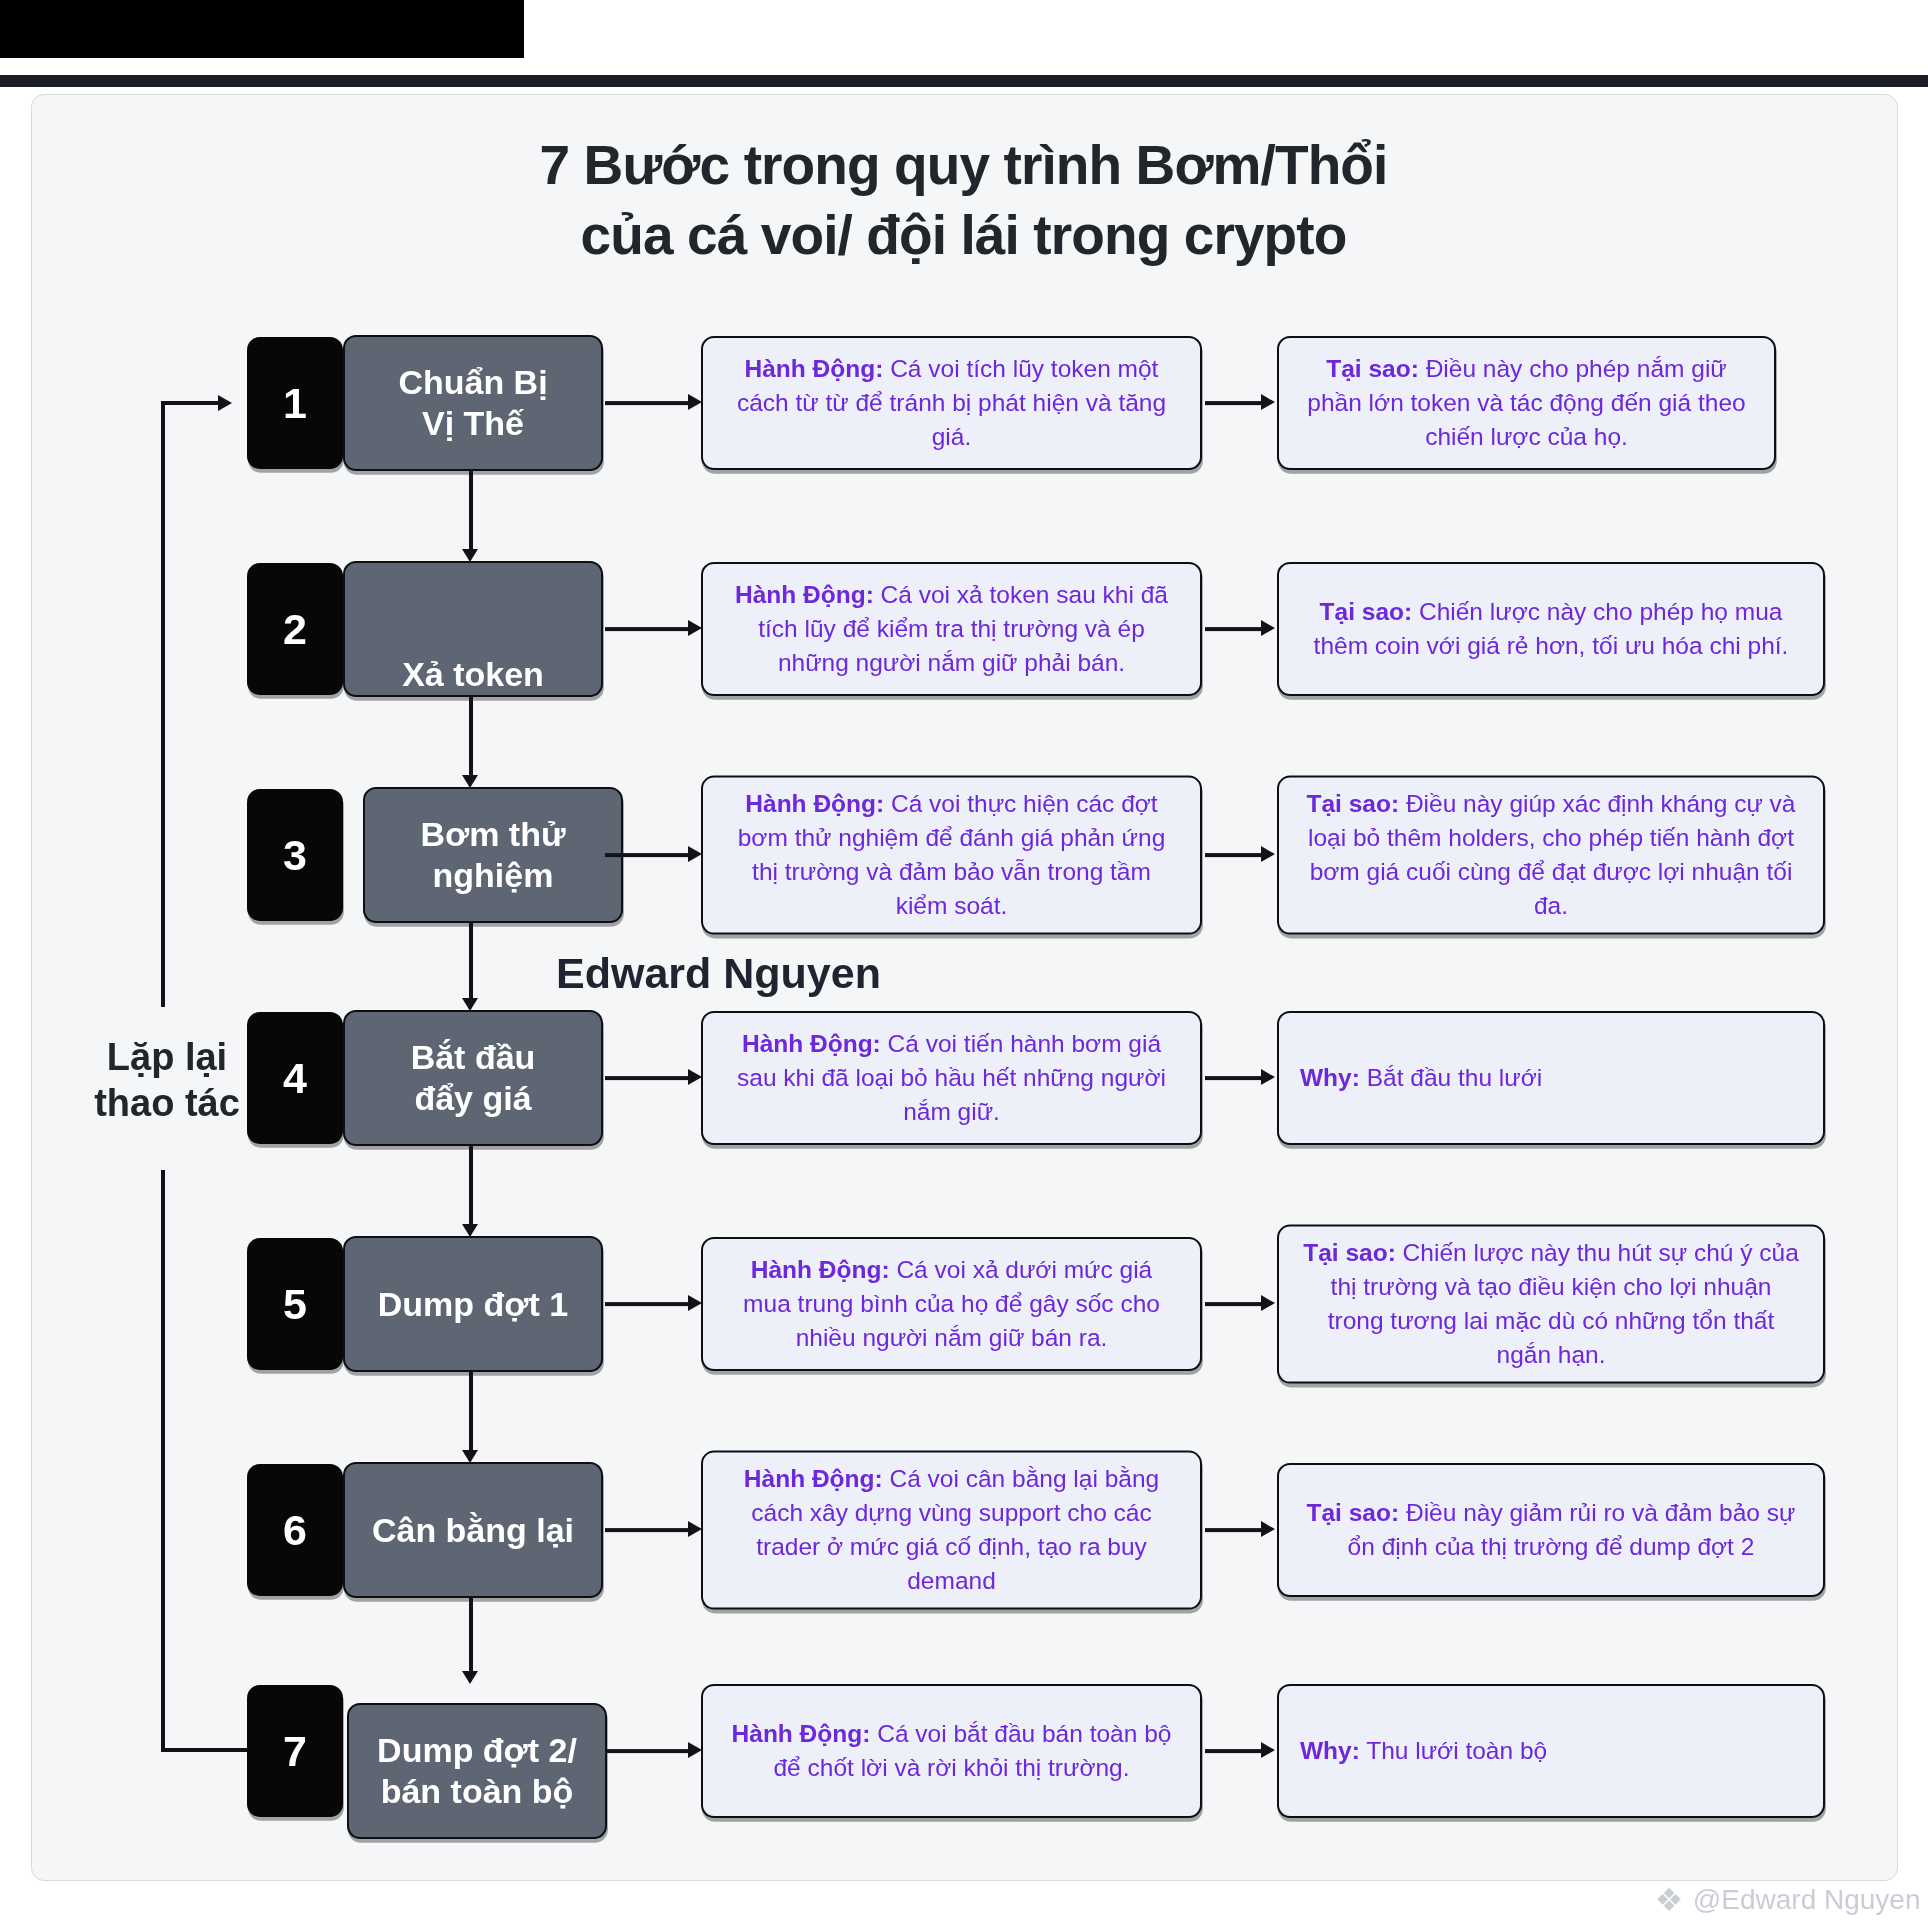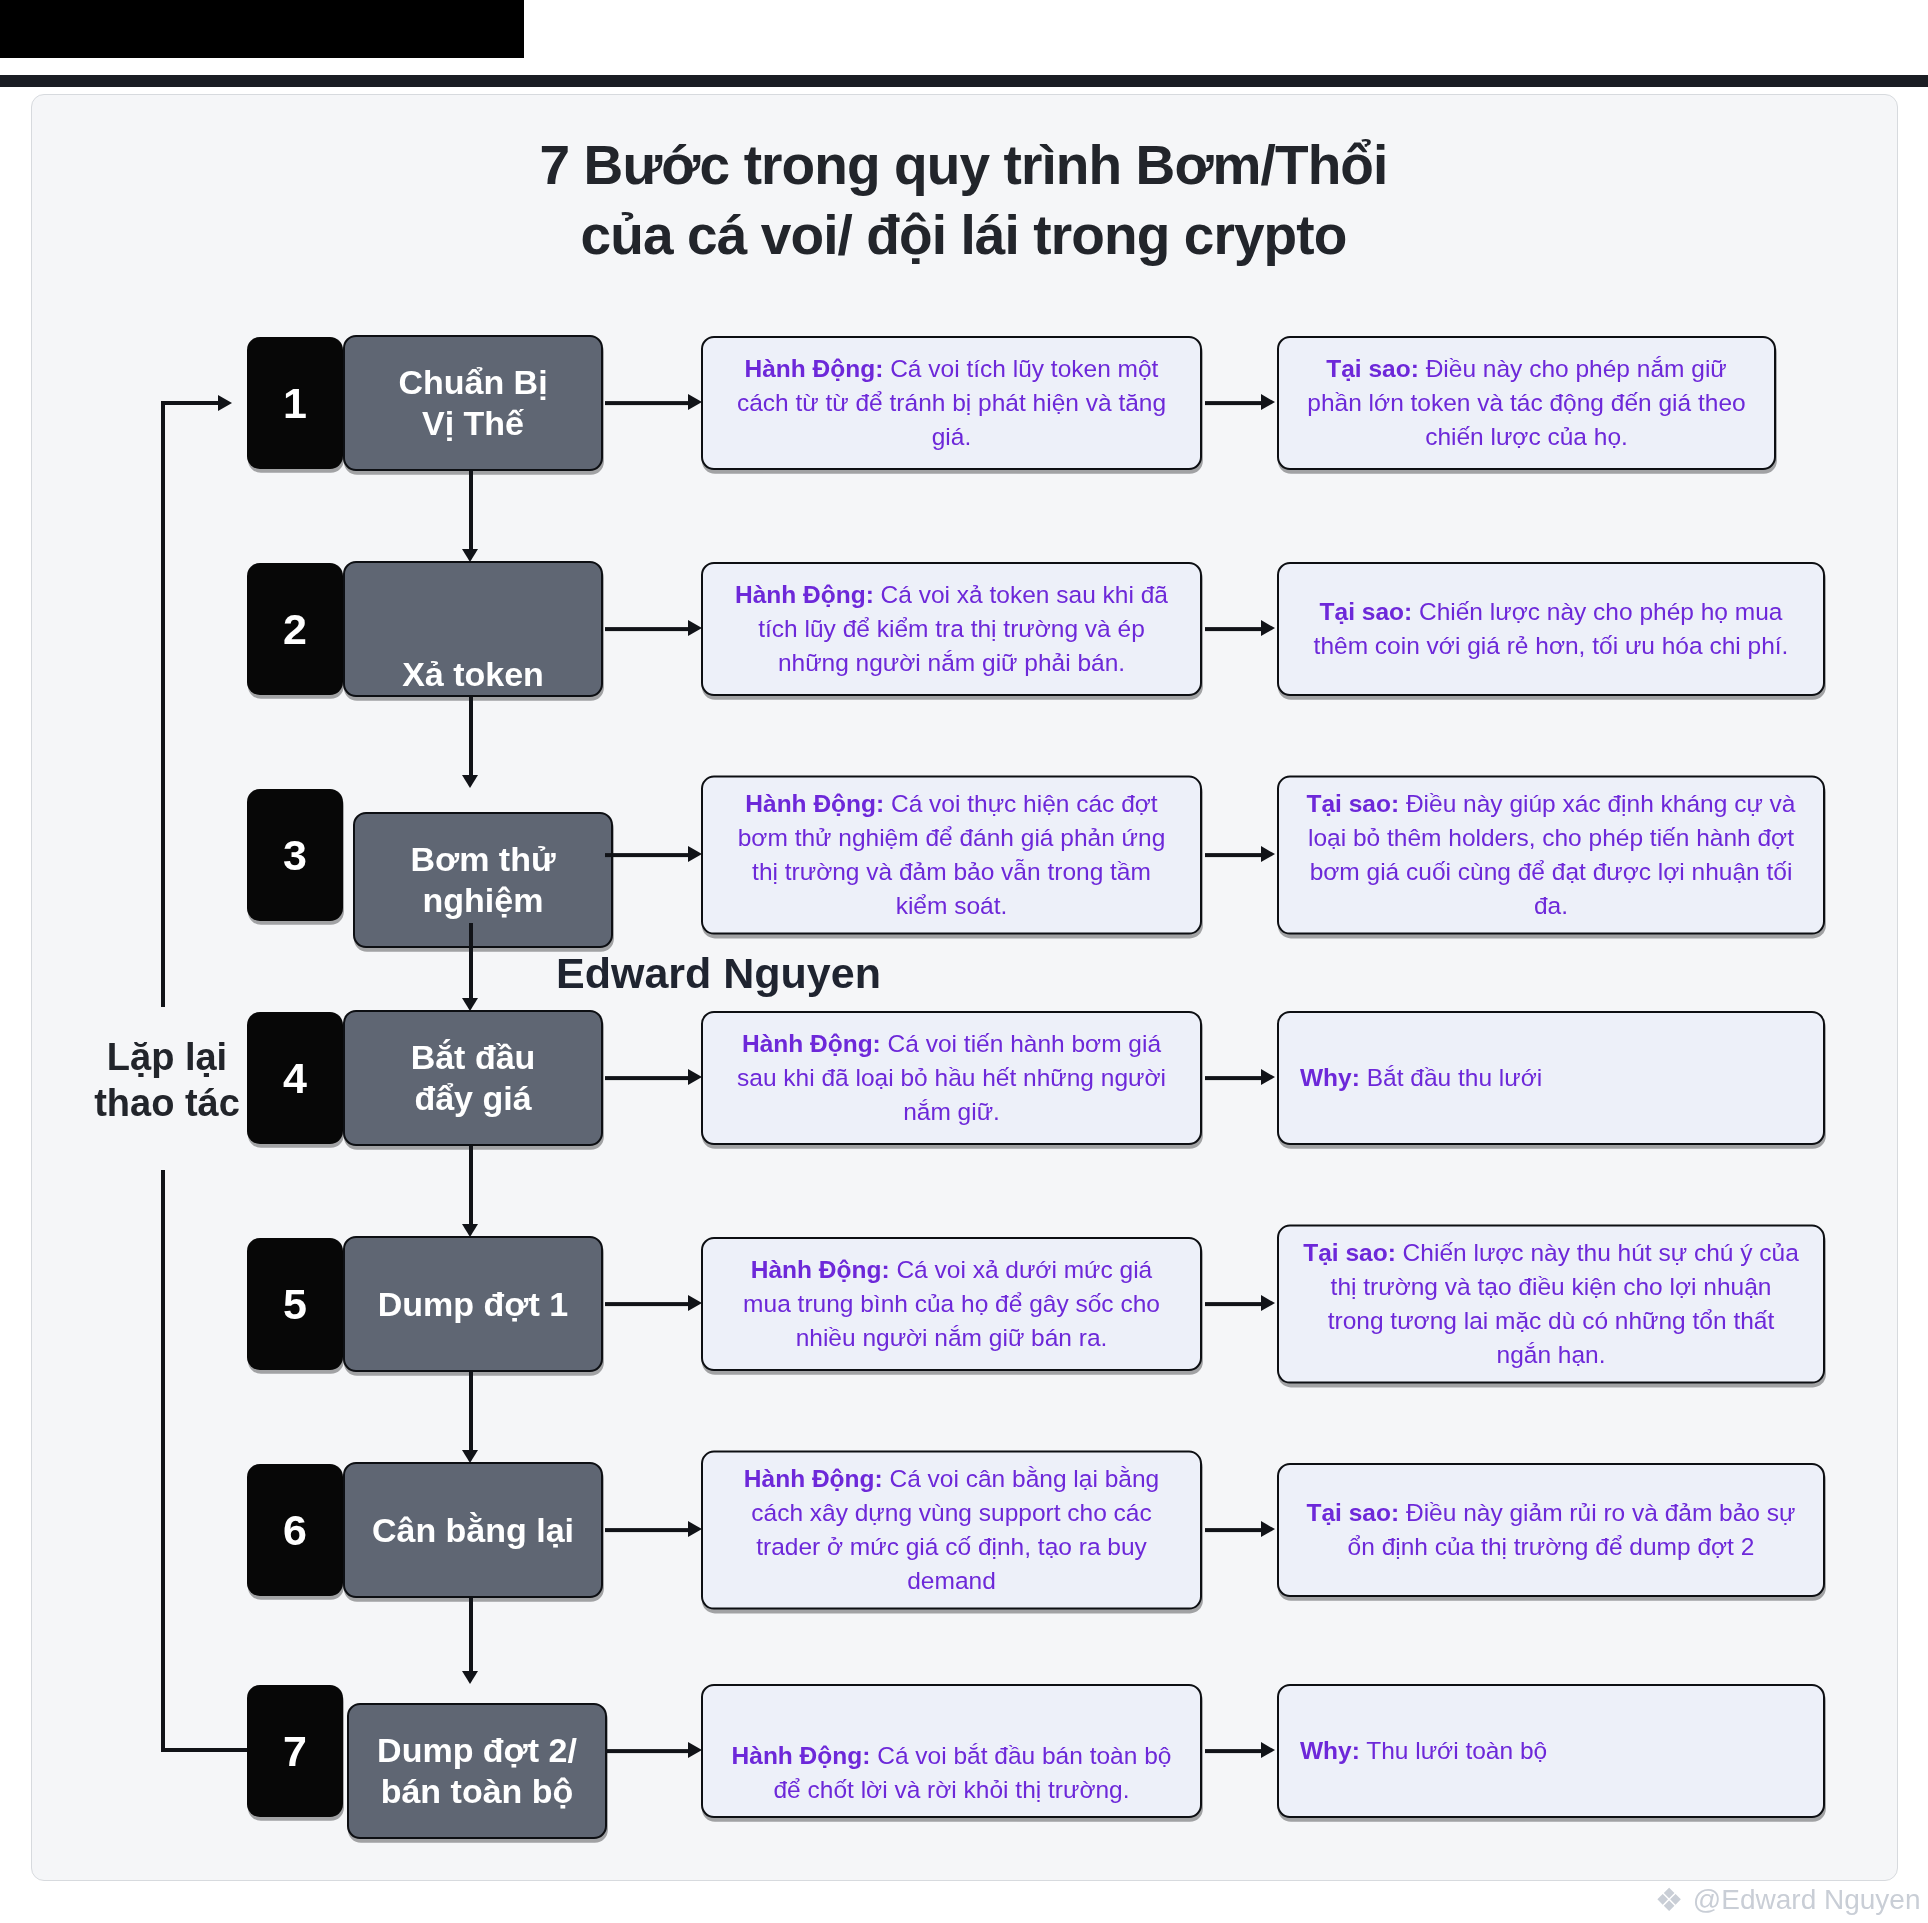--- a/index.html
+++ b/index.html
@@ -110,21 +110,21 @@
     <span><b class="lbl albl">Hành Động:</b><span class="txt atxt"> Cá voi xả token sau khi đã tích lũy để kiểm tra thị trường và ép những người nắm giữ phải bán.</span></span>
   </div>
   <div class="harrow a2" style="left: 1205px; top: 629px; width: 56px;"></div>
   <div class="infobox whybox" style="left: 1277px; top: 629px; width: 548px;">
     <span><b class="lbl wlbl">Tại sao:</b><span class="txt wtxt"> Chiến lược này cho phép họ mua thêm coin với giá rẻ hơn, tối ưu hóa chi phí.</span></span>
   </div>
 <div class="varrow" style="left: 469px; top: 697px; height: 78px;"></div>
   <div class="numbox" style="left: 247px; top: 855px;">
     <span class="num">3</span>
   </div>
-  <div class="stepbox" style="left: 353px; top: 855px; margin-top: 25px;">
+  <div class="stepbox" style="left: 363px; top: 855px;">
     <span class="steptitle">Bơm thử
 nghiệm</span>
   </div>
   <div class="harrow a1" style="left: 605px; top: 855px; width: 83px;"></div>
   <div class="infobox actionbox" style="left: 701px; top: 855px; width: 501px;">
     <span><b class="lbl albl">Hành Động:</b><span class="txt atxt"> Cá voi thực hiện các đợt bơm thử nghiệm để đánh giá phản ứng thị trường và đảm bảo vẫn trong tầm kiểm soát.</span></span>
   </div>
   <div class="harrow a2" style="left: 1205px; top: 855px; width: 56px;"></div>
   <div class="infobox whybox" style="left: 1277px; top: 855px; width: 548px;">
     <span><b class="lbl wlbl">Tại sao:</b><span class="txt wtxt"> Điều này giúp xác định kháng cự và loại bỏ thêm holders, cho phép tiến hành đợt bơm giá cuối cùng để đạt được lợi nhuận tối đa.</span></span>
@@ -177,21 +177,21 @@
   </div>
 <div class="varrow" style="left: 469px; top: 1598px; height: 73px;"></div>
   <div class="numbox" style="left: 247px; top: 1751px;">
     <span class="num">7</span>
   </div>
   <div class="stepbox" style="left: 347px; top: 1751px; margin-top: 20px;">
     <span class="steptitle">Dump đợt 2/
 bán toàn bộ</span>
   </div>
   <div class="harrow a1" style="left: 605px; top: 1751px; width: 83px;"></div>
-  <div class="infobox actionbox" style="left: 701px; top: 1751px; width: 501px; align-items: flex-end;">
+  <div class="infobox actionbox" style="left: 701px; top: 1751px; width: 501px;">
     <span><b class="lbl albl">Hành Động:</b><span class="txt atxt"> Cá voi bắt đầu bán toàn bộ để chốt lời và rời khỏi thị trường.</span></span>
   </div>
   <div class="harrow a2" style="left: 1205px; top: 1751px; width: 56px;"></div>
   <div class="infobox whybox left" style="left: 1277px; top: 1751px; width: 548px;">
     <span><b class="lbl wlbl">Why:</b><span class="txt wtxt"> Thu lưới toàn bộ</span></span>
   </div>
 </div>
 
   <div class="watermark">
     <span class="wicon">❖</span>

